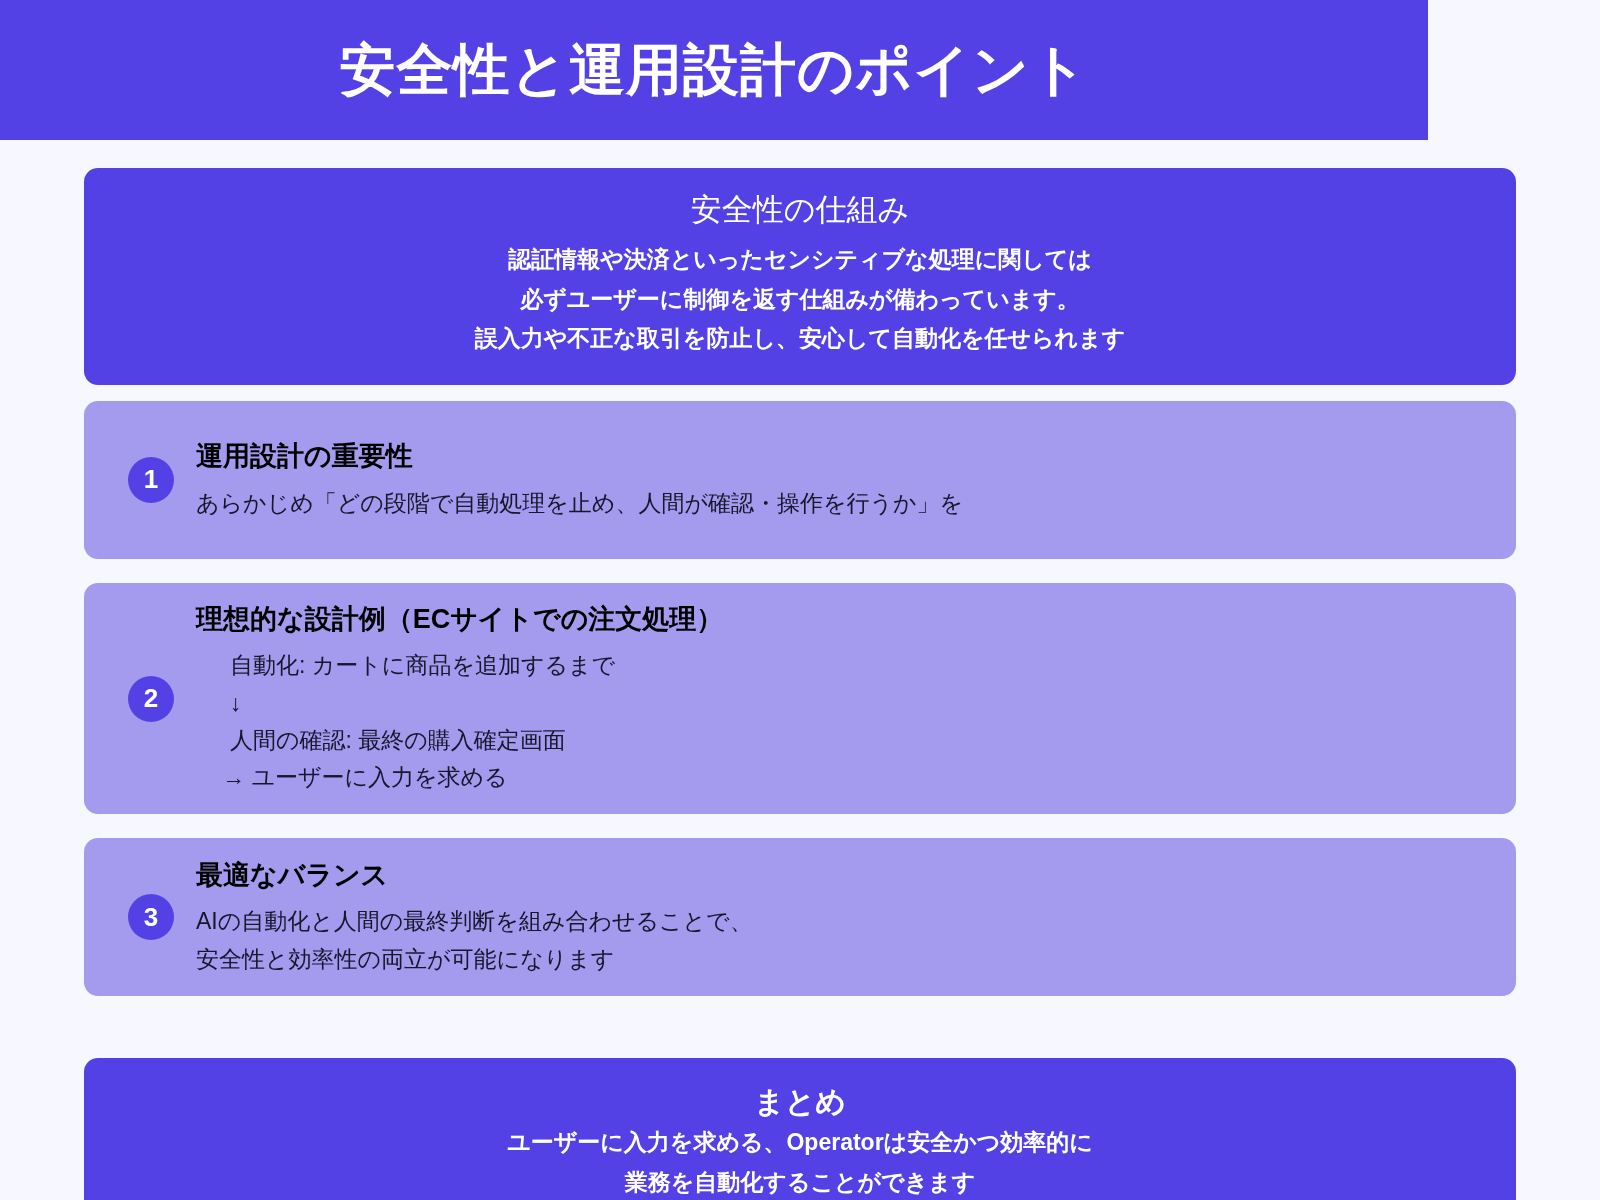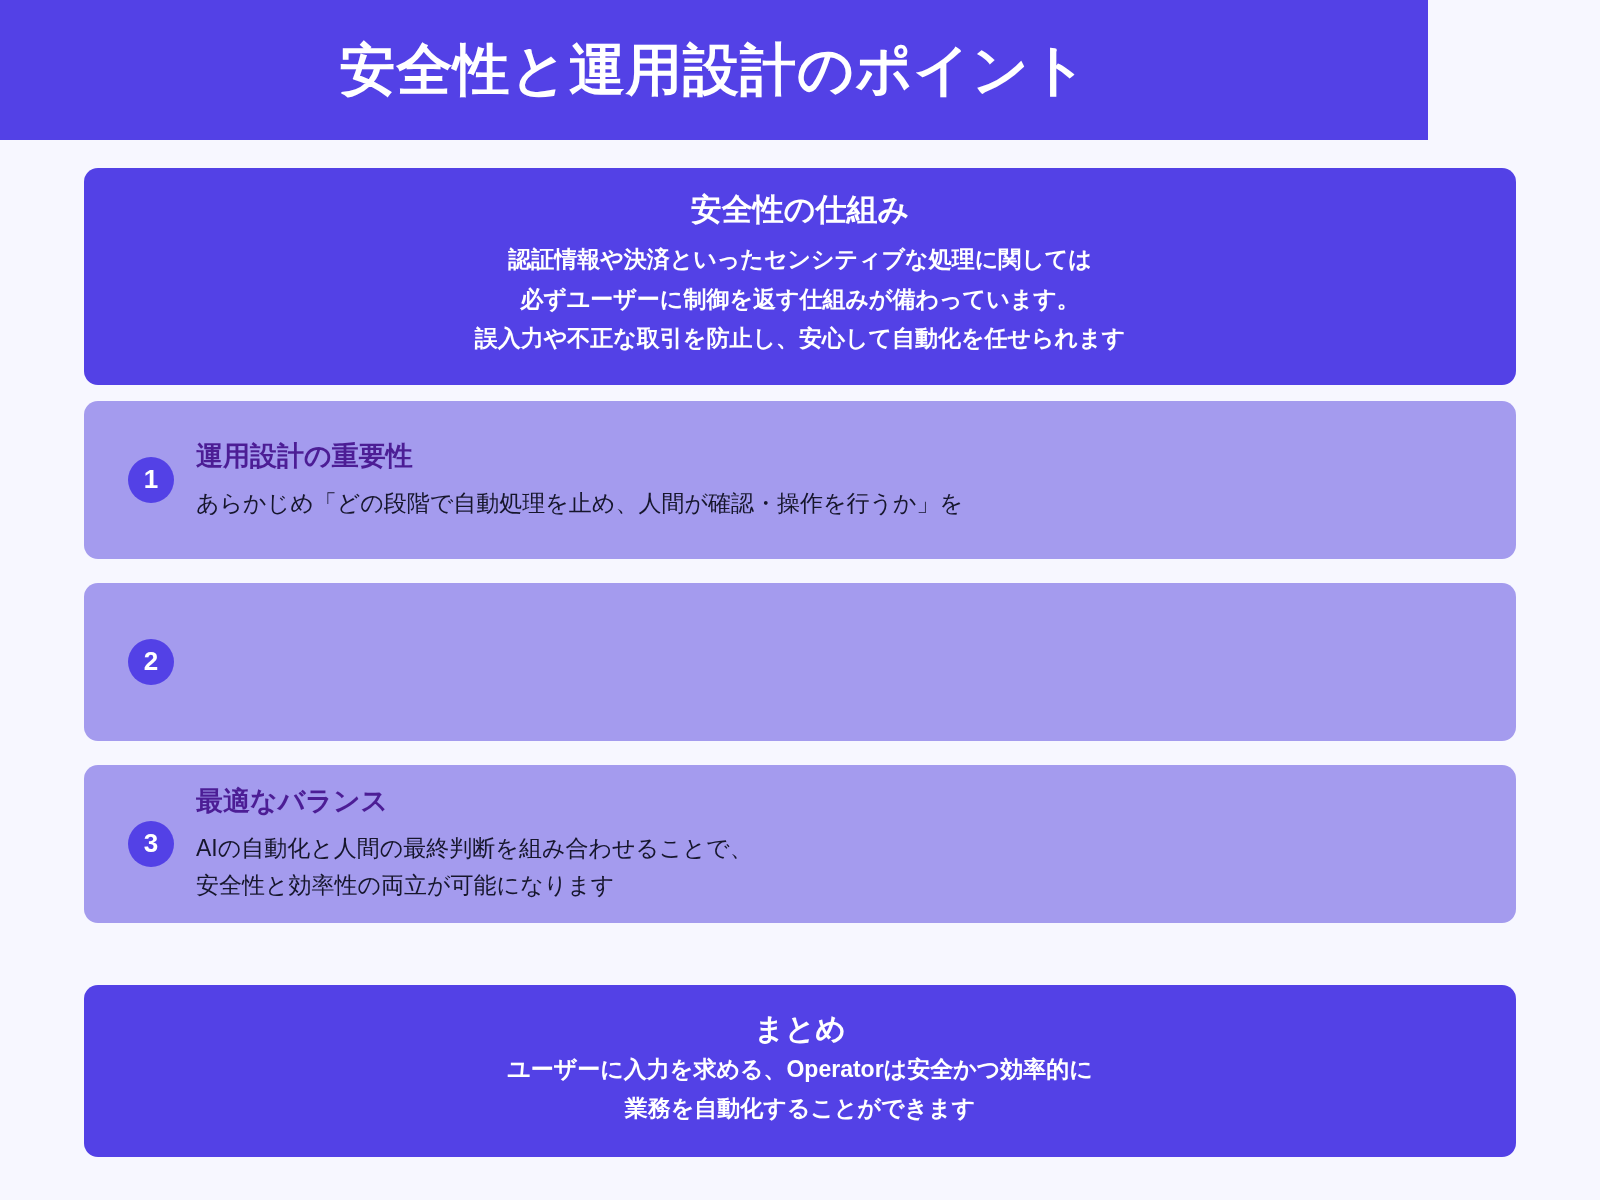--- a/index.html
+++ b/index.html
@@ -50,21 +50,21 @@
   .banner {
     background: #5341e6;
     border-radius: 14px;
     color: #ffffff;
     text-align: center;
     padding: 22px 30px 26px 30px;
   }
 
   .banner-title {
     font-size: 31px;
-    font-weight: bold;
+    font-weight: normal;
     margin-bottom: 10px;
     line-height: 1.3;
   }
 
   .banner-line {
     font-size: 23px;
     font-weight: bold;
     line-height: 1.72;
   }
 
@@ -103,21 +103,21 @@
     justify-content: center;
   }
 
   .card-body {
     width: 100%;
   }
 
   .card-title {
     font-size: 27px;
     font-weight: bold;
-    color: #4c1d95;
+    color: #000000;
     margin-bottom: 10px;
     line-height: 1.35;
   }
 
   .card-line {
     font-size: 23px;
     color: #16162c;
     line-height: 1.62;
   }
 
@@ -174,20 +174,27 @@
       <article class="card">
         <div class="card-badge">1</div>
         <div class="card-body">
           <div class="card-title">運用設計の重要性</div>
           <div class="card-line">あらかじめ「どの段階で自動処理を止め、人間が確認・操作を行うか」を</div>
         </div>
       </article>
 
       <article class="card indented">
         <div class="card-badge">2</div>
+        <div class="card-body">
+          <div class="card-title">理想的な設計例（ECサイトでの注文処理）</div>
+          <div class="card-line">自動化: カートに商品を追加するまで</div>
+          <div class="card-line">↓</div>
+          <div class="card-line">人間の確認: 最終の購入確定画面</div>
+          <div class="card-line flush">→ ユーザーに入力を求める</div>
+        </div>
       </article>
 
       <article class="card">
         <div class="card-badge">3</div>
         <div class="card-body">
           <div class="card-title">最適なバランス</div>
           <div class="card-line">AIの自動化と人間の最終判断を組み合わせることで、</div>
           <div class="card-line">安全性と効率性の両立が可能になります</div>
         </div>
       </article>

